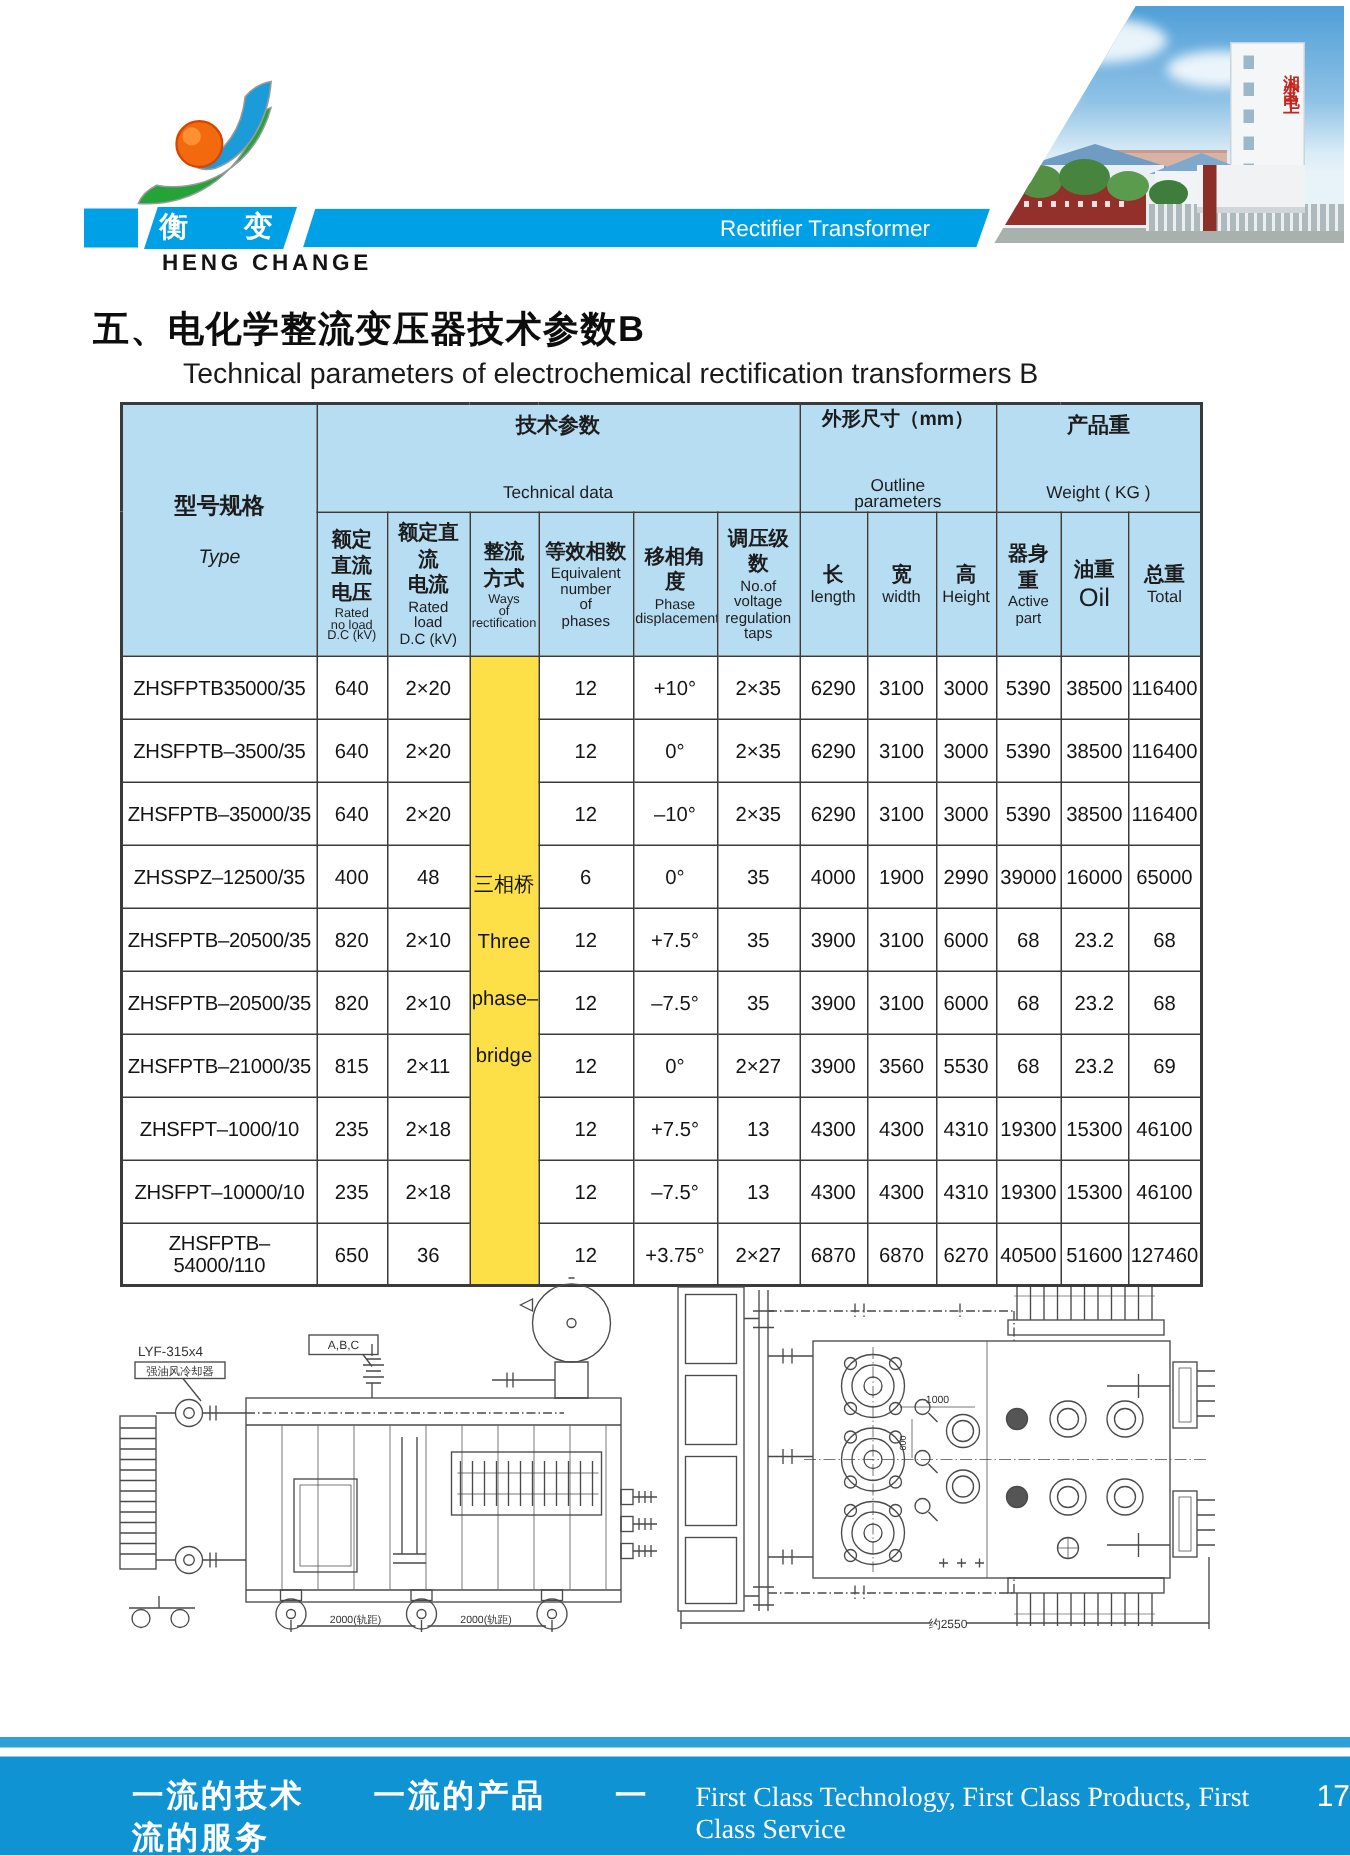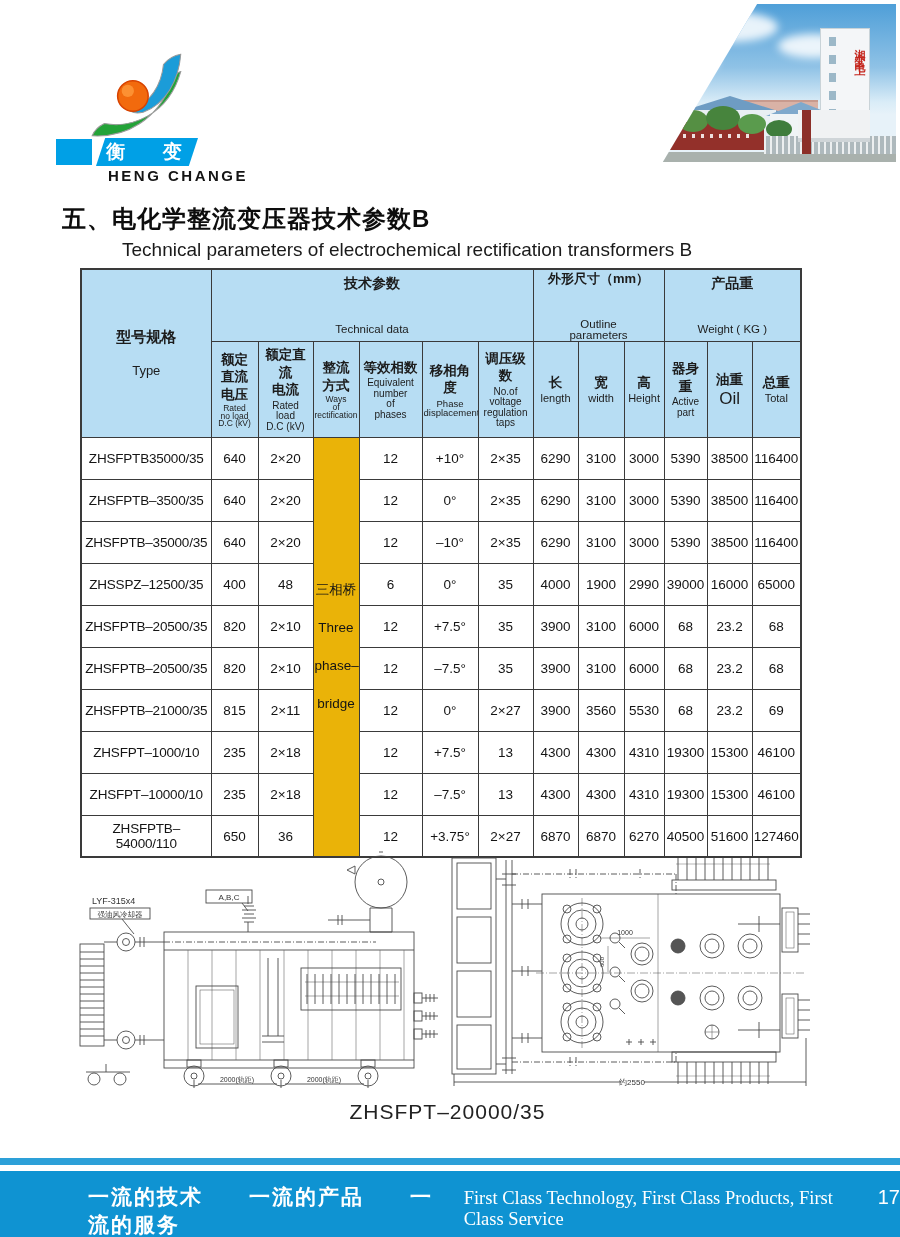--- a/index.html
+++ b/index.html
@@ -59,24 +59,24 @@
   table.params thead th{background:#b7ddf3;font-weight:normal;}
   tr.grp{height:40px;} tr.cols{height:96px;}
   table.params tbody tr{height:42px;background:#fff;padding-left:32px;}
   .grp-cn{font-size:14px;font-weight:bold;}
   .grp-en{font-size:11.5px;line-height:.95;white-space:pre-line;margin-top:31px;}
   .col-cn{font-size:13.5px;font-weight:bold;white-space:pre-line;line-height:1.3;}
   .col-en{font-size:10px;white-space:pre-line;line-height:1.05;margin-top:2px;}
   .col-en.sm{font-size:9.5px;line-height:.95;}
   .col-en.tiny{font-size:8.5px;line-height:.9;}
   .type-cn{font-size:15px;font-weight:bold;}
-  .type-en{font-size:13px;margin-top:16px;}
+  .type-en{font-size:13px;margin-top:16px;font-style:italic;}
   table.params td{font-size:13.5px;color:#141414;}
   td.model{font-size:13px;letter-spacing:-.2px;}
-  td.rect-cell{font-size:14px;background:#eab308;}
+  td.rect-cell{font-size:14px;background:#fde047;}
   td.rect-cell div{line-height:38px;}
 
   
   .fig{stroke:#4a4a4a;}
   .fig text{stroke:none;fill:#333;font-family:"Liberation Sans",sans-serif;}
   .fig-left{left:76px;top:846px;}
   .fig-right{left:450px;top:846px;}
   .caption{left:80px;top:1100px;width:735px;text-align:center;font-size:21px;
            letter-spacing:1px;color:#222;}
 
@@ -95,20 +95,23 @@
 
   <svg class="abs logo" viewBox="0 0 110 88">
     <path d="M10,84 C44,86 74,68 88,32 C90,26 93,22 97,21 C85,64 48,77 22,72 C16,75 12,79 10,84 Z" fill="#23a338" stroke="#9a9a9a" stroke-width="1"></path>
     <path d="M97,4 C95,30 82,53 60,61 C55,62 51,62 48,60 C68,50 78,34 80,14 C85,8 91,5 97,4 Z" fill="#1b9cd8" stroke="#9a9a9a" stroke-width="1"></path>
     <circle cx="50" cy="45" r="15" fill="#f26a0d" stroke="#d84300" stroke-width="1.5"></circle>
     <circle cx="45" cy="40" r="6" fill="#ff9d3f" opacity="0.75"></circle>
   </svg>
 
   <div class="abs brand-slash"></div>
   <div class="abs brand-box">衡 变</div>
+  <div class="abs brand-bar">
+    <span>Rectifier Transformer</span>
+  </div>
   <div class="abs brand-en">HENG CHANGE</div>
 
   <div class="abs photo">
     <div class="abs cloud" style="left:40px;top:8px;width:90px;height:30px;"></div>
     <div class="abs cloud" style="left:130px;top:30px;width:70px;height:24px;"></div>
     <div class="abs cloud" style="left:10px;top:48px;width:60px;height:20px;"></div>
     <div class="abs bld-pink"></div>
     <div class="abs roof-a"></div>
     <div class="abs bld-a"></div>
     <div class="abs roof-b"></div>
@@ -565,21 +568,20 @@
         <rect x="336" y="152" width="8" height="36" stroke-width="0.5"></rect>
       <path d="M348,154 h12 M348,164 h12 M348,174 h12 M348,184 h12"></path>
     </g>
 
     <g>
       <path d="M4,228 v12 M356,192 v48 M4,236 H170 M194,236 H356"></path>
       <text x="182" y="239" font-size="8" text-anchor="middle">约2550</text>
     </g>
   </svg>
 
-  <div class="abs caption">ZHSFPT–20000/35</div>
 
   <div class="abs foot-strip"></div>
   <div class="abs foot-band">
     <div class="foot-row">
       <span class="foot-cn">一流的技术　　一流的产品　　一流的服务</span>
       <span class="foot-en">First Class Technology, First Class Products, First Class Service</span>
       <span class="foot-page">17</span>
     </div>
   </div>
 

